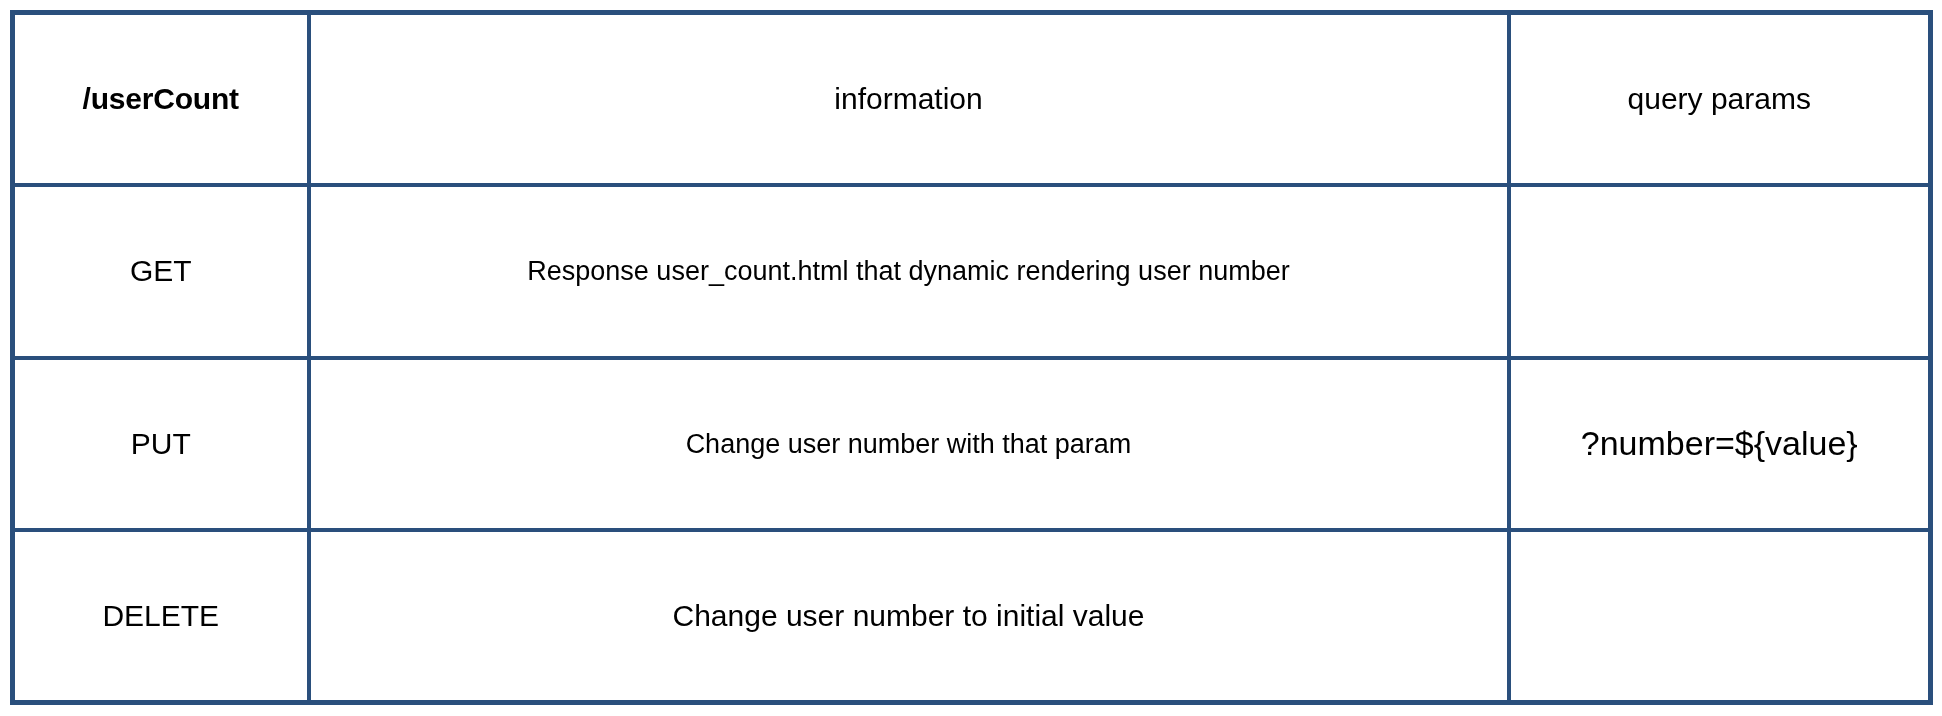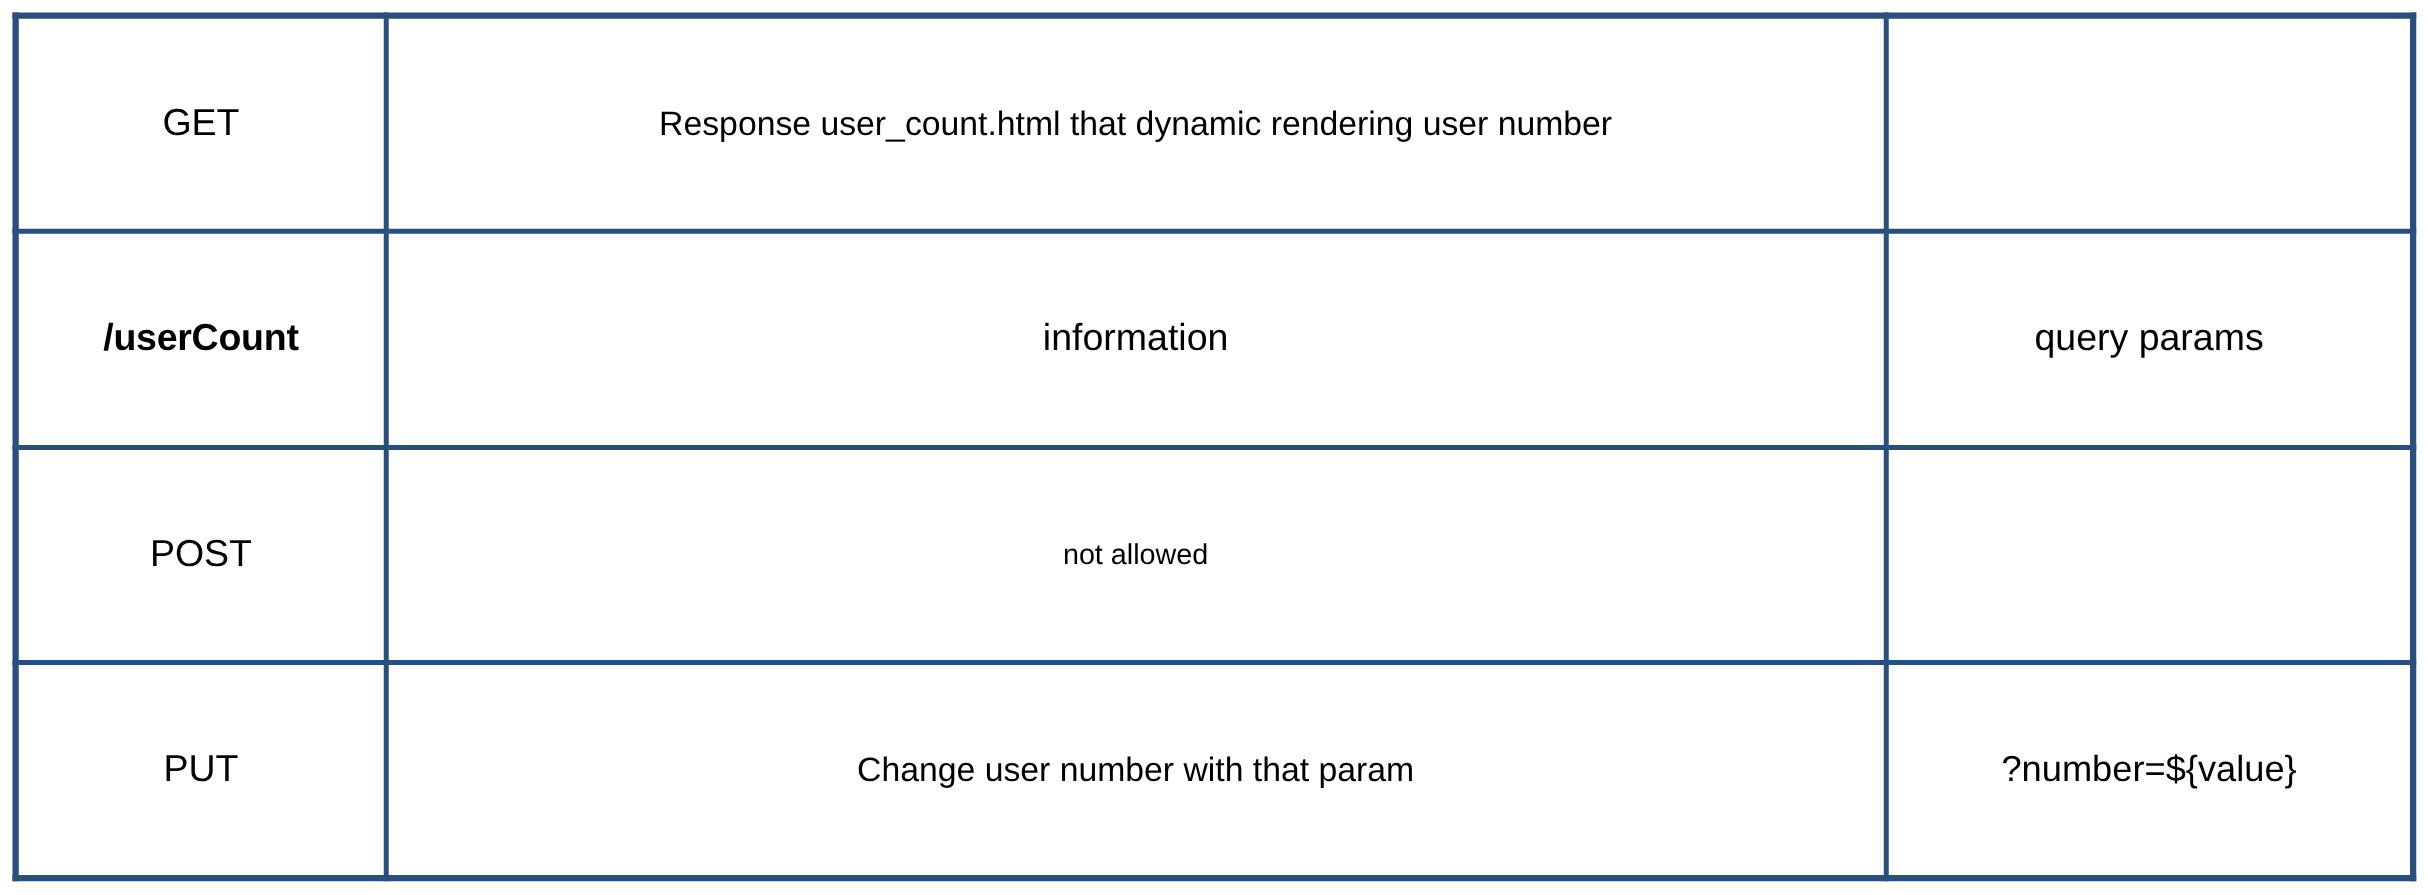--- a/index.html
+++ b/index.html
@@ -92,21 +92,21 @@
   .t-desc-md {
     font-weight: normal;
     font-size: 27px;
   }
   .t-desc-sm {
     font-weight: normal;
     font-size: 23px;
   }
   .t-param {
     font-weight: normal;
-    font-size: 29px;
+    font-size: 34px;
   }
   .t-empty {
     font-size: 0;
     line-height: 0;
   }
 </style>
 </head>
 <body>
 
 <div class="page">
@@ -114,63 +114,63 @@
   <table class="api-table">
     <colgroup>
       <col class="col-method">
       <col class="col-info">
       <col class="col-params">
     </colgroup>
     <tbody>
 
       <tr>
         <td>
-          <span class="cell-text t-method">GET</span>
-        </td>
-        <td>
-          <span class="cell-text t-desc-md">Response user_count.html that dynamic rendering user number</span>
-        </td>
-        <td>
-          <span class="cell-text t-param t-empty"></span>
-        </td>
-      </tr>
-
-      <tr>
-        <td>
           <span class="cell-text t-endpoint">/userCount</span>
         </td>
         <td>
           <span class="cell-text t-header">information</span>
         </td>
         <td>
           <span class="cell-text t-header">query params</span>
         </td>
       </tr>
 
       <tr>
         <td>
-          <span class="cell-text t-method">POST</span>
+          <span class="cell-text t-method">GET</span>
         </td>
         <td>
-          <span class="cell-text t-desc-sm">not allowed</span>
+          <span class="cell-text t-desc-md">Response user_count.html that dynamic rendering user number</span>
         </td>
         <td>
           <span class="cell-text t-param t-empty"></span>
         </td>
       </tr>
+
 
       <tr>
         <td>
           <span class="cell-text t-method">PUT</span>
         </td>
         <td>
           <span class="cell-text t-desc-md">Change user number with that param</span>
         </td>
         <td>
           <span class="cell-text t-param">?number=${value}</span>
         </td>
       </tr>
 
+      <tr>
+        <td>
+          <span class="cell-text t-method">DELETE</span>
+        </td>
+        <td>
+          <span class="cell-text t-desc-lg">Change user number to initial value</span>
+        </td>
+        <td>
+          <span class="cell-text t-param t-empty"></span>
+        </td>
+      </tr>
 
     </tbody>
   </table>
 
 </div>
 
 </body></html>

